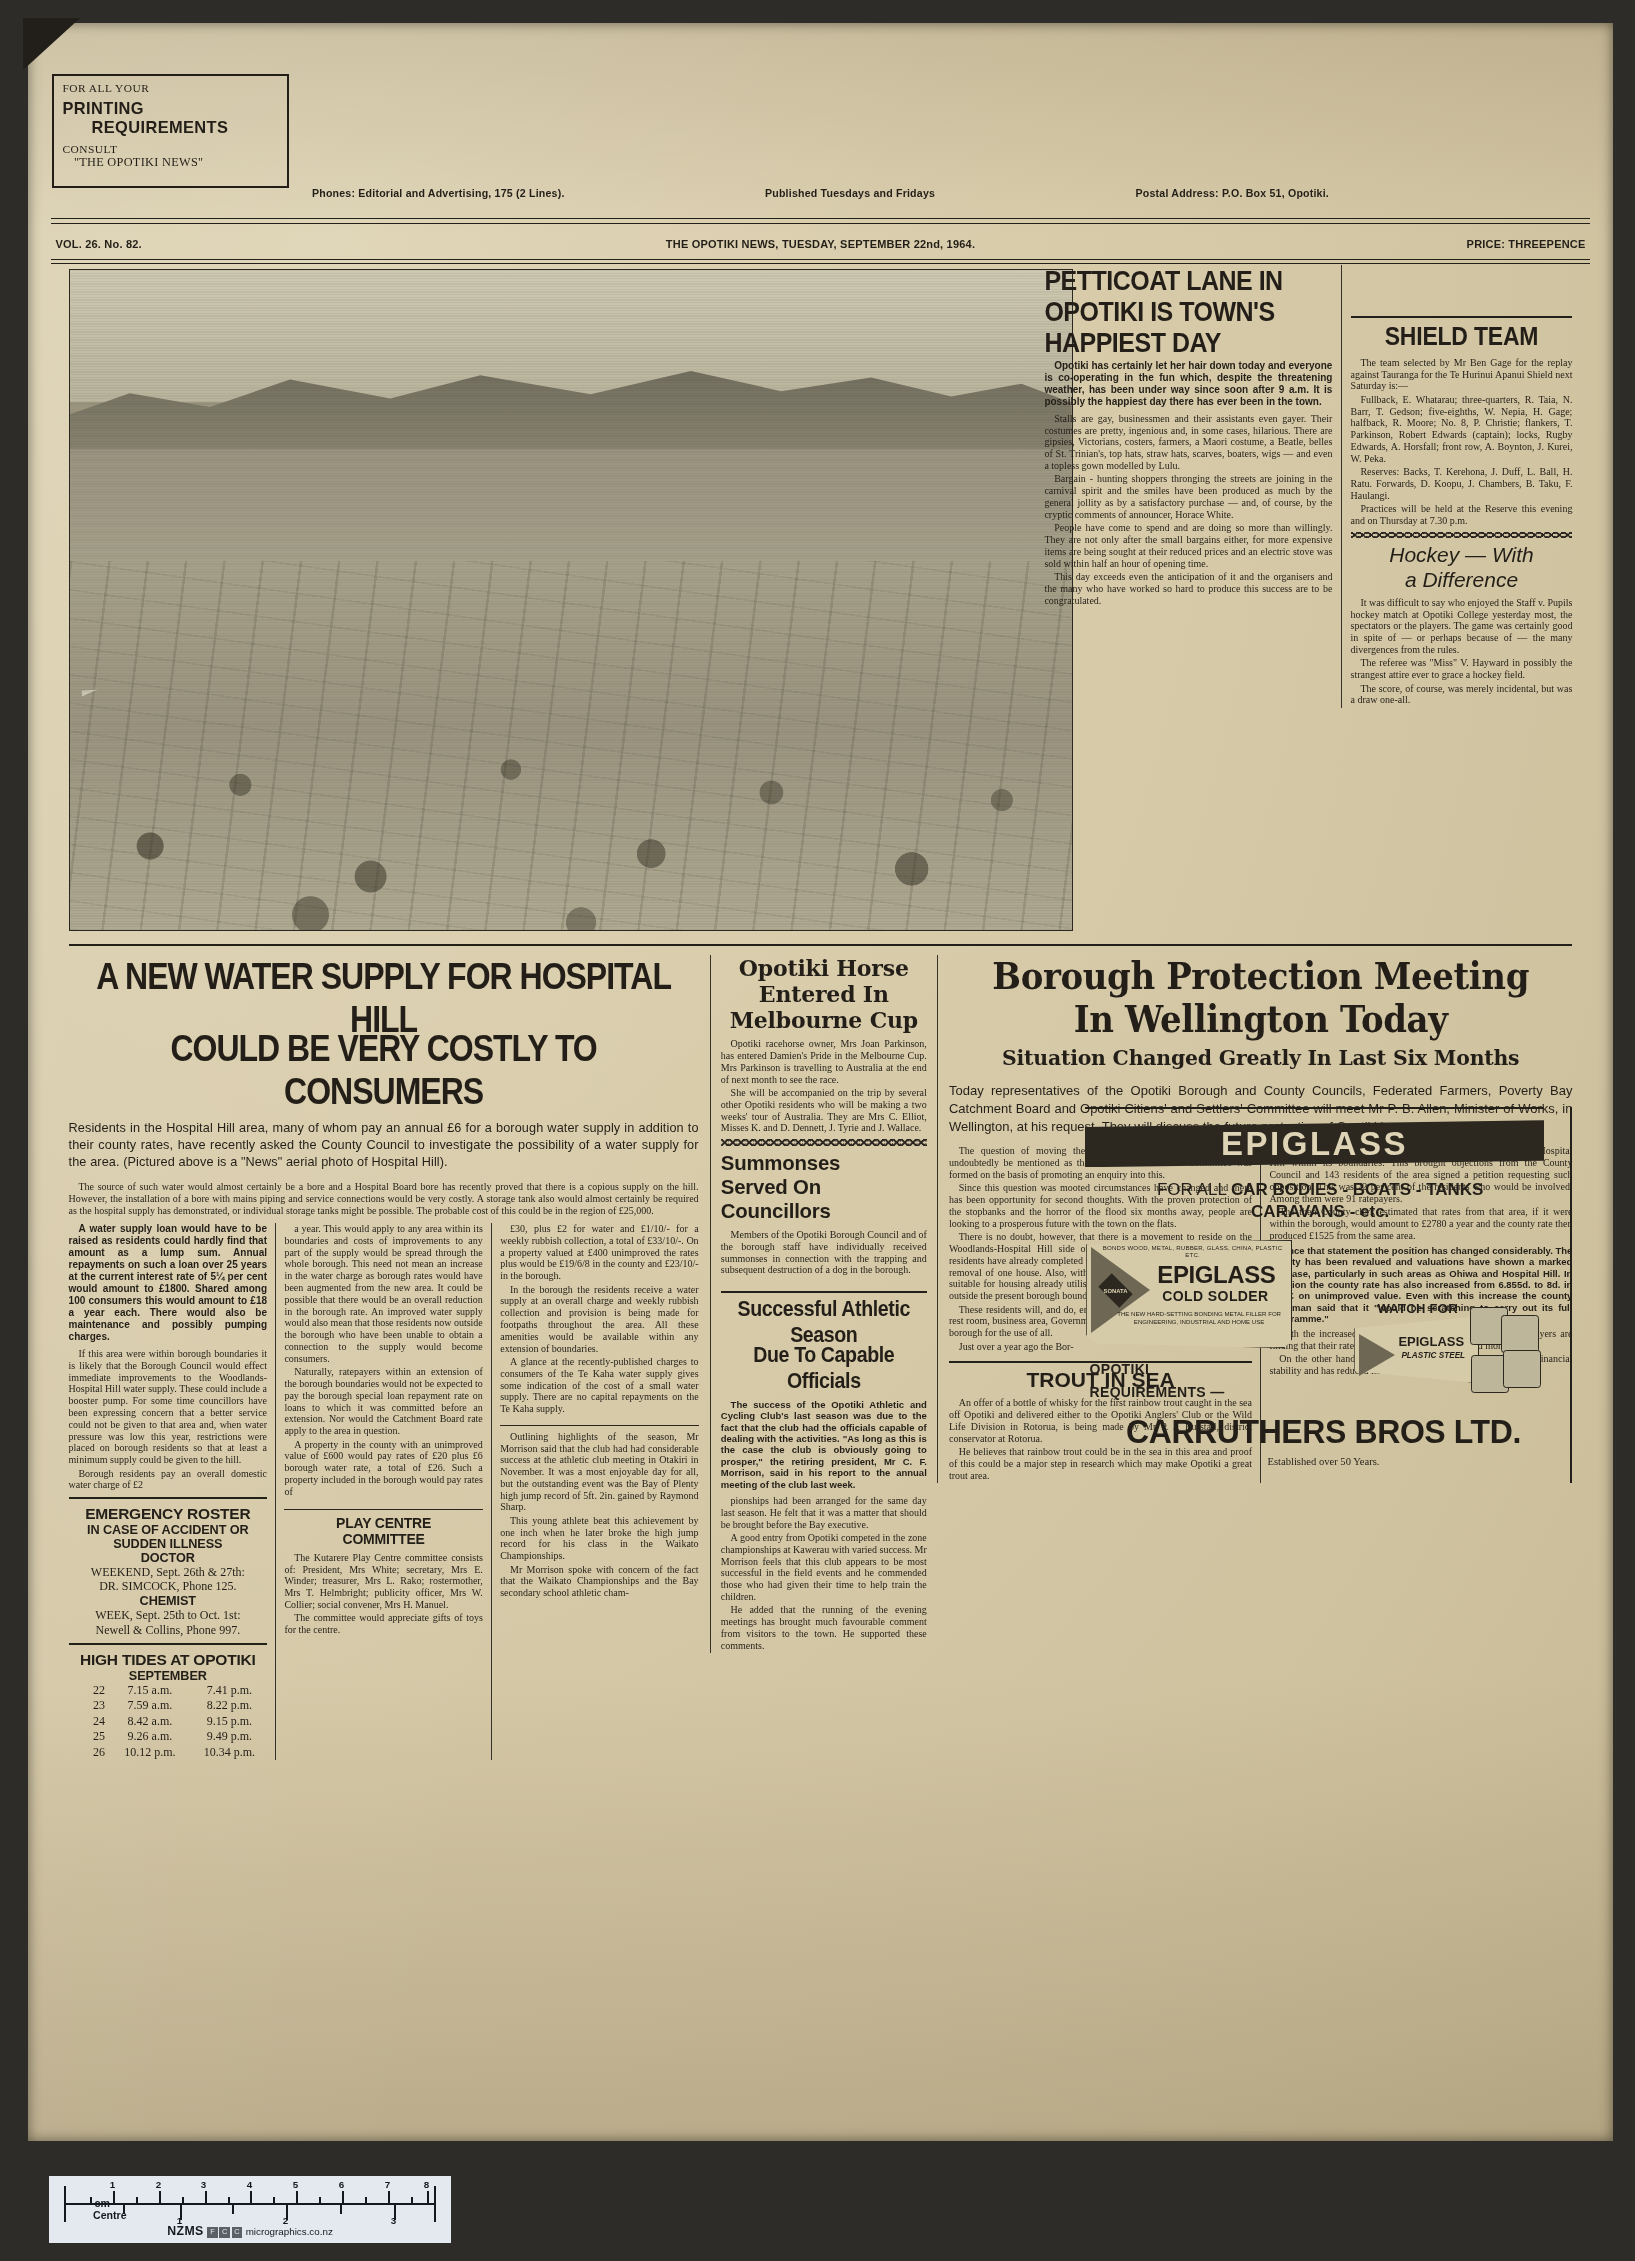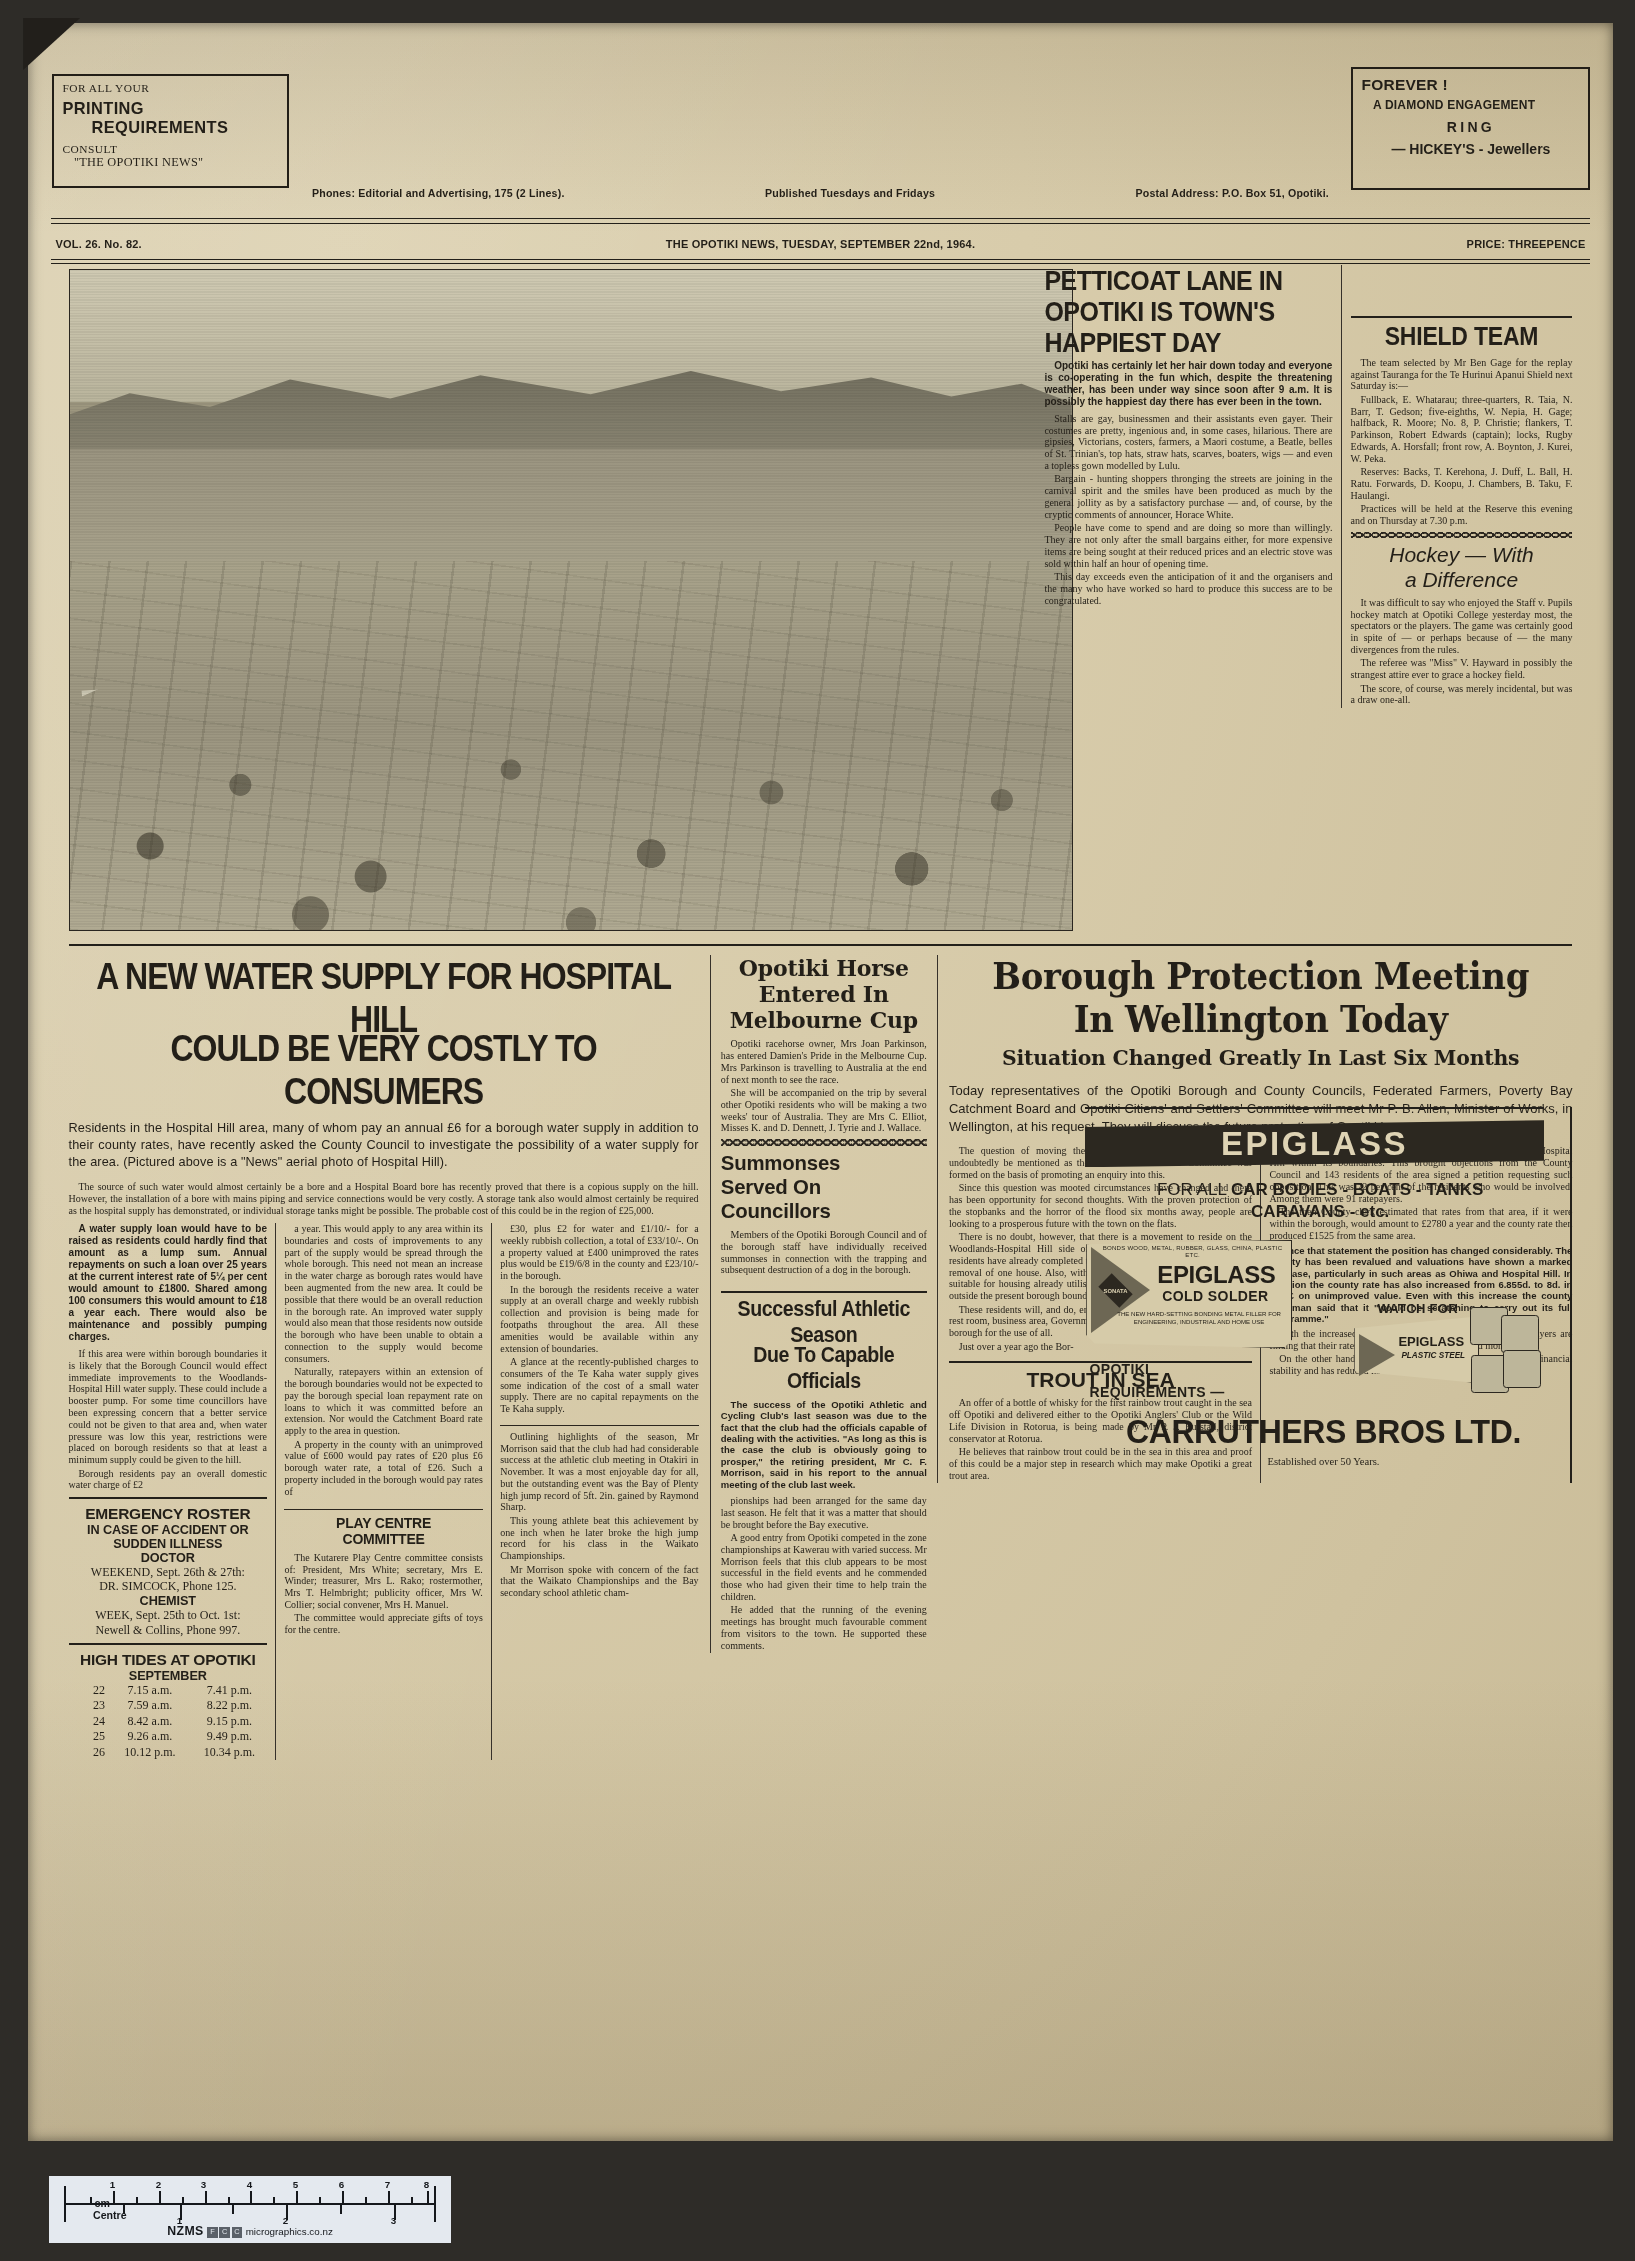--- a/index.html
+++ b/index.html
@@ -253,26 +253,20 @@
           <div class="l5">"THE OPOTIKI NEWS"</div>
         </div>
 
 
         <div class="title-sub">
           <span>Phones: Editorial and Advertising, 175 (2 Lines).</span>
           <span>Published Tuesdays and Fridays</span>
           <span>Postal Address: P.O. Box 51, Opotiki.</span>
         </div>
 
-        <div class="ad-box ad-right">
-          <div class="r1">FOREVER !</div>
-          <div class="r2">A DIAMOND ENGAGEMENT</div>
-          <div class="r3">RING</div>
-          <div class="r4">— HICKEY'S - Jewellers</div>
-        </div>
       </div>
 
       <div class="rule-double" style="top:175px;"></div>
       <div class="rule-double" style="top:180px;border-top-width:0.8px;"></div>
 
       <div class="volbar">
         <span>VOL. 26.  No. 82.</span>
         <span class="center">THE OPOTIKI NEWS, TUESDAY, SEPTEMBER 22nd, 1964.</span>
         <span>PRICE: THREEPENCE</span>
       </div>

